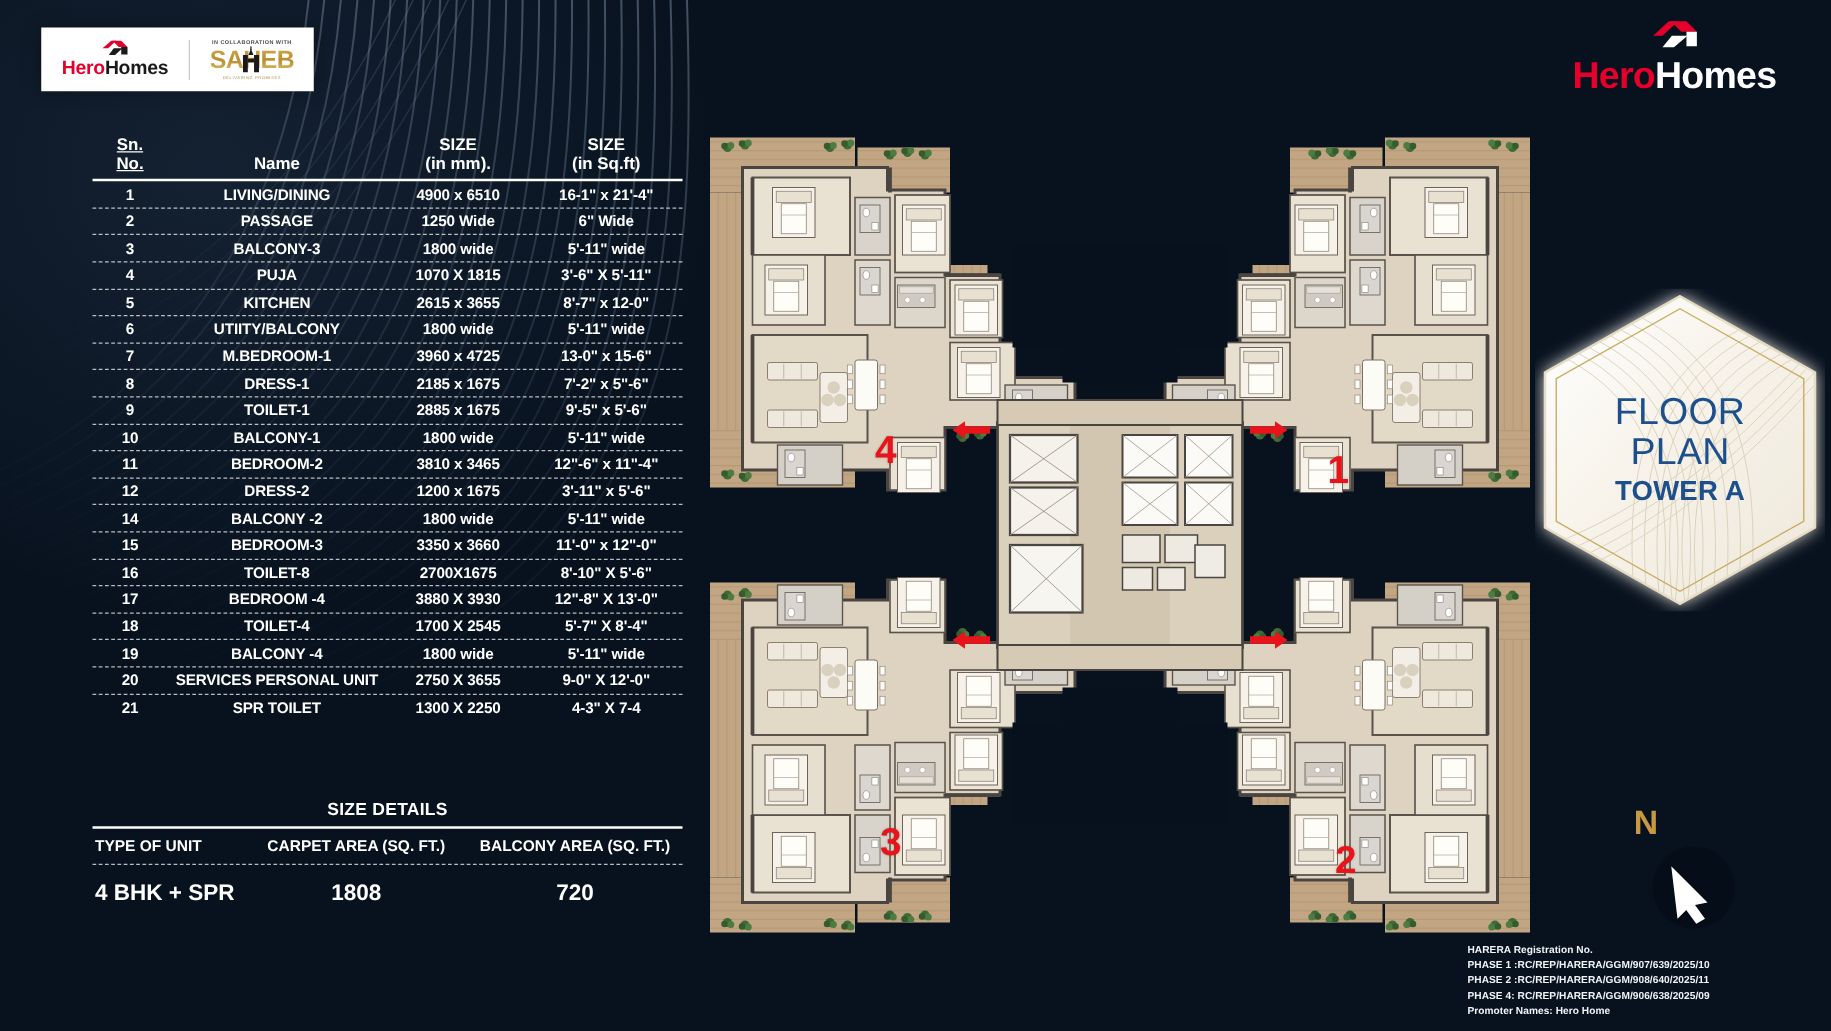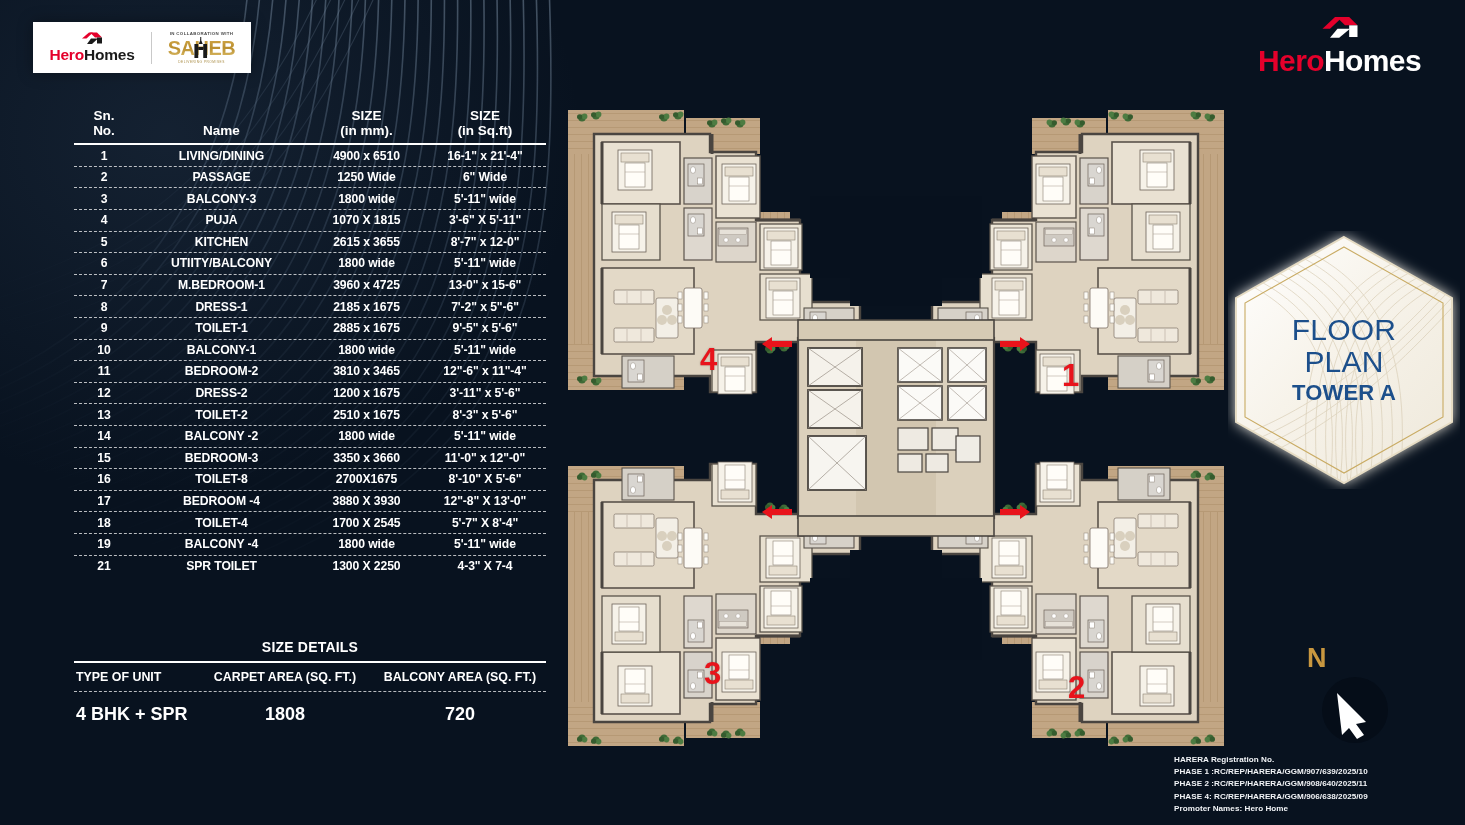--- a/index.html
+++ b/index.html
@@ -57,21 +57,21 @@
   #brand-tr .word .white { color: #ffffff; }
 
   
   #spec-table { position: absolute; left: 74px; top: 108px; width: 472px; }
   #spec-head { display: flex; align-items: flex-end; padding-bottom: 5px; }
   #spec-head .hc { font-size: 13.5px; font-weight: 700; line-height: 1.12; text-align: center; }
   .c-sn   { width: 60px; }
   .c-name { width: 175px; }
   .c-mm   { width: 115px; }
   .c-sqft { width: 122px; }
-  #spec-head .c-sn   { text-align: center; }
+  #spec-head .c-sn   { text-align: center; text-decoration: underline; }
   .rule-solid { height: 2px; background: #ffffff; width: 100%; }
   .srow { display: flex; align-items: center; height: 21.6px;
           border-bottom: 1px dashed rgba(255,255,255,.72); }
   .srow:last-child { border-bottom: none; }
   .srow div { font-size: 12.2px; font-weight: 600; text-align: center; letter-spacing: -.1px; }
 
   
   #size-details { position: absolute; left: 74px; top: 603px; width: 472px; }
   #sd-title { text-align: center; font-size: 14px; font-weight: 700; letter-spacing: .2px; padding-bottom: 6px; margin-top: 36px; }
   #sd-head { display: flex; padding: 7px 0 7px 0; align-items: center; }
@@ -287,26 +287,20 @@
         <div class="c-mm">3810 x 3465</div>
         <div class="c-sqft">12"-6" x 11"-4"</div>
       </div>
       <div class="srow">
         <div class="c-sn">12</div>
         <div class="c-name">DRESS-2</div>
         <div class="c-mm">1200 x 1675</div>
         <div class="c-sqft">3'-11" x 5'-6"</div>
       </div>
       <div class="srow">
-        <div class="c-sn">13</div>
-        <div class="c-name">TOILET-2</div>
-        <div class="c-mm">2510 x 1675</div>
-        <div class="c-sqft">8'-3" x 5'-6"</div>
-      </div>
-      <div class="srow">
         <div class="c-sn">14</div>
         <div class="c-name">BALCONY -2</div>
         <div class="c-mm">1800 wide</div>
         <div class="c-sqft">5'-11" wide</div>
       </div>
       <div class="srow">
         <div class="c-sn">15</div>
         <div class="c-name">BEDROOM-3</div>
         <div class="c-mm">3350 x 3660</div>
         <div class="c-sqft">11'-0" x 12"-0"</div>
@@ -327,20 +321,26 @@
         <div class="c-sn">18</div>
         <div class="c-name">TOILET-4</div>
         <div class="c-mm">1700 X 2545</div>
         <div class="c-sqft">5'-7" X 8'-4"</div>
       </div>
       <div class="srow">
         <div class="c-sn">19</div>
         <div class="c-name">BALCONY -4</div>
         <div class="c-mm">1800 wide</div>
         <div class="c-sqft">5'-11" wide</div>
+      </div>
+      <div class="srow">
+        <div class="c-sn">20</div>
+        <div class="c-name">SERVICES PERSONAL UNIT</div>
+        <div class="c-mm">2750 X 3655</div>
+        <div class="c-sqft">9-0" X 12'-0"</div>
       </div>
       <div class="srow">
         <div class="c-sn">21</div>
         <div class="c-name">SPR TOILET</div>
         <div class="c-mm">1300 X 2250</div>
         <div class="c-sqft">4-3" X 7-4</div>
       </div>
     </div>
 </div>
 

